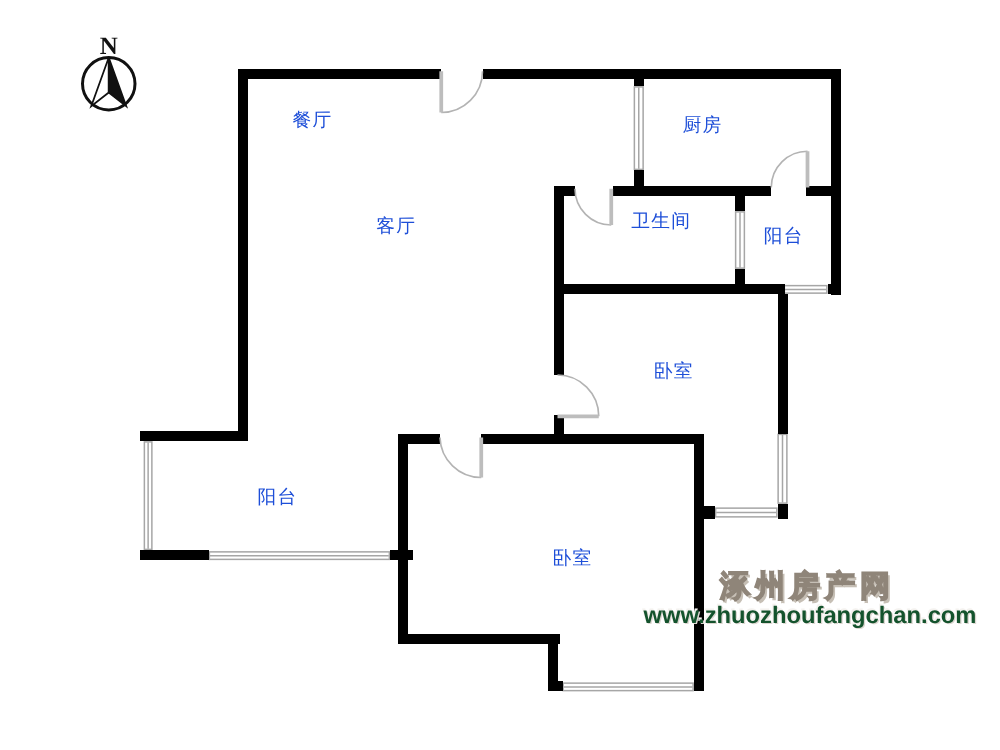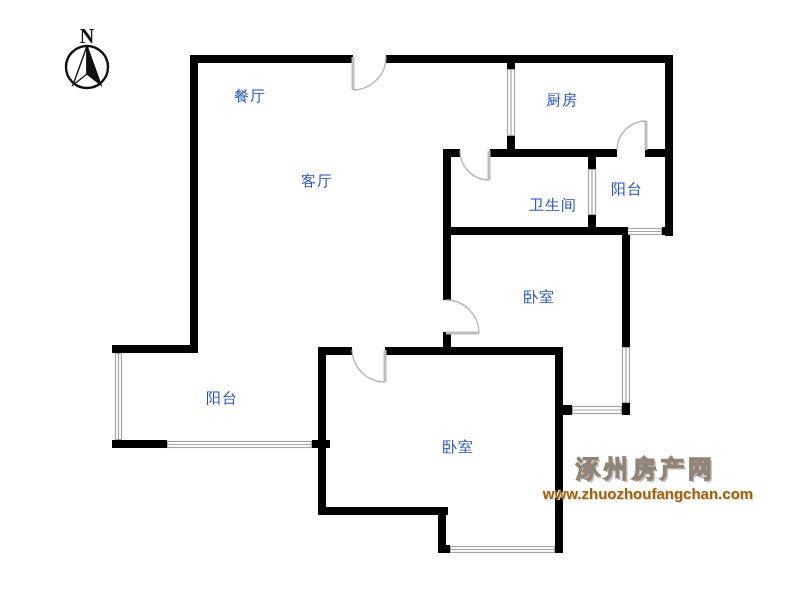--- a/index.html
+++ b/index.html
@@ -17,21 +17,21 @@
     font-family:"Liberation Serif",serif;font-weight:bold;font-size:20px;fill:#111;
   }
   .watermark{position:absolute;left:0;top:0;width:100%;height:100%;pointer-events:none;}
   .wm-name{
     position:absolute;left:646px;top:469px;transform:translate(-50%,-50%);
     font-size:24px;font-weight:bold;letter-spacing:4px;white-space:nowrap;
     color:#a21caf;-webkit-text-stroke:1.3px #8f8579;text-shadow:2px 2px 0 #c6bfb5;
   }
   .wm-url{
     position:absolute;left:648px;top:493px;transform:translate(-50%,-50%);
-    font-size:15px;font-weight:bold;white-space:nowrap;color:#a16207;
+    font-size:19px;font-weight:bold;white-space:nowrap;color:#14532d;
     text-shadow:-1px -1px 0 #f4f2ef,1px 1px 0 #dcd7d1;
   }
 </style>
 </head>
 <body>
 
 <div class="stage">
 
   <svg id="plan-svg" width="800" height="600" viewBox="0 0 800 600">
     <g id="windows-layer">
@@ -126,21 +126,21 @@
     <text class="compass-n" x="29" y="25" text-anchor="middle">N</text>
     <circle cx="29" cy="49" r="21" fill="none" stroke="#111" stroke-width="2.4"></circle>
     <polygon points="29,28 15,67 29,56" fill="#ffffff" stroke="#111" stroke-width="1.4"></polygon>
     <polygon points="29,28 43,67 29,56" fill="#111" stroke="#111" stroke-width="1.4"></polygon>
   </svg>
 
   <div id="room-labels">
       <div class="room-label" style="left: 250px; top: 96px;">餐厅</div>
       <div class="room-label" style="left: 317px; top: 181px;">客厅</div>
       <div class="room-label" style="left: 562px; top: 100px;">厨房</div>
-      <div class="room-label" style="left: 529px; top: 205px; margin-left: 24px;">卫生间</div>
+      <div class="room-label" style="left: 529px; top: 177px;">卫生间</div>
       <div class="room-label" style="left: 627px; top: 189px;">阳台</div>
       <div class="room-label" style="left: 539px; top: 297px;">卧室</div>
       <div class="room-label" style="left: 222px; top: 398px;">阳台</div>
       <div class="room-label" style="left: 458px; top: 447px;">卧室</div>
     </div>
 
   <div class="watermark">
     <div class="wm-name">涿州房产网</div>
     <div class="wm-url">www.zhuozhoufangchan.com</div>
   </div>

